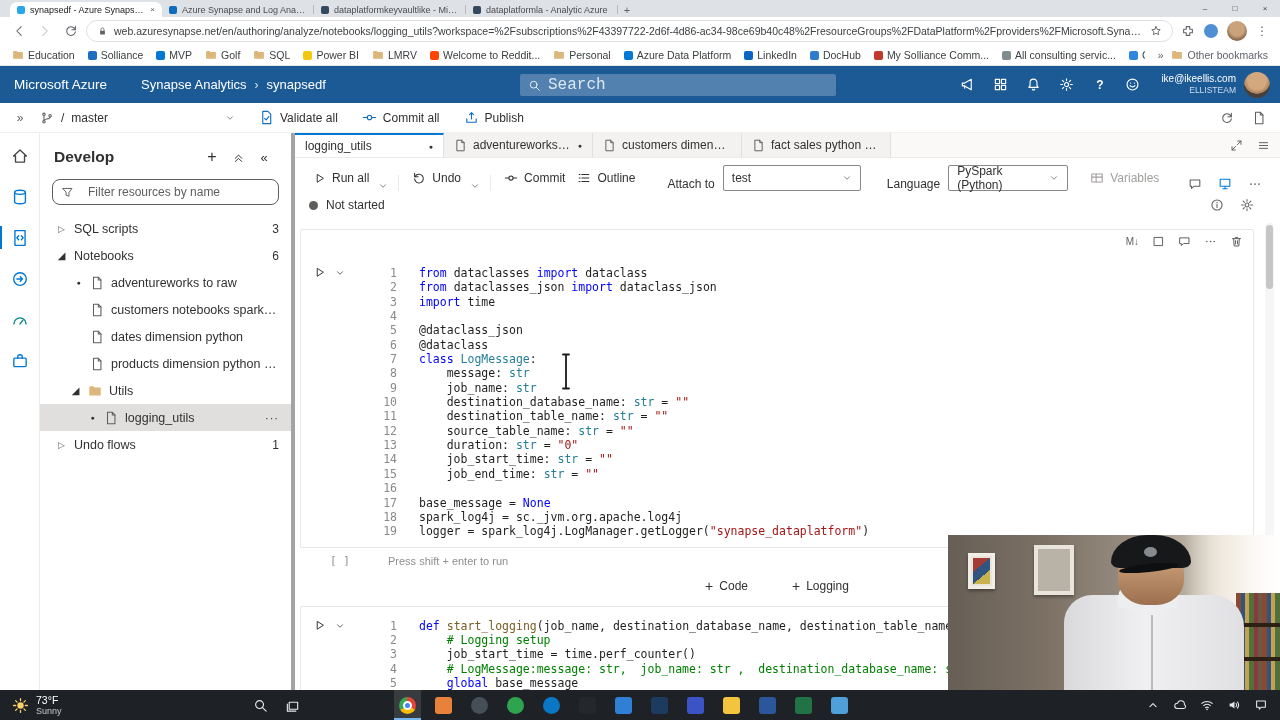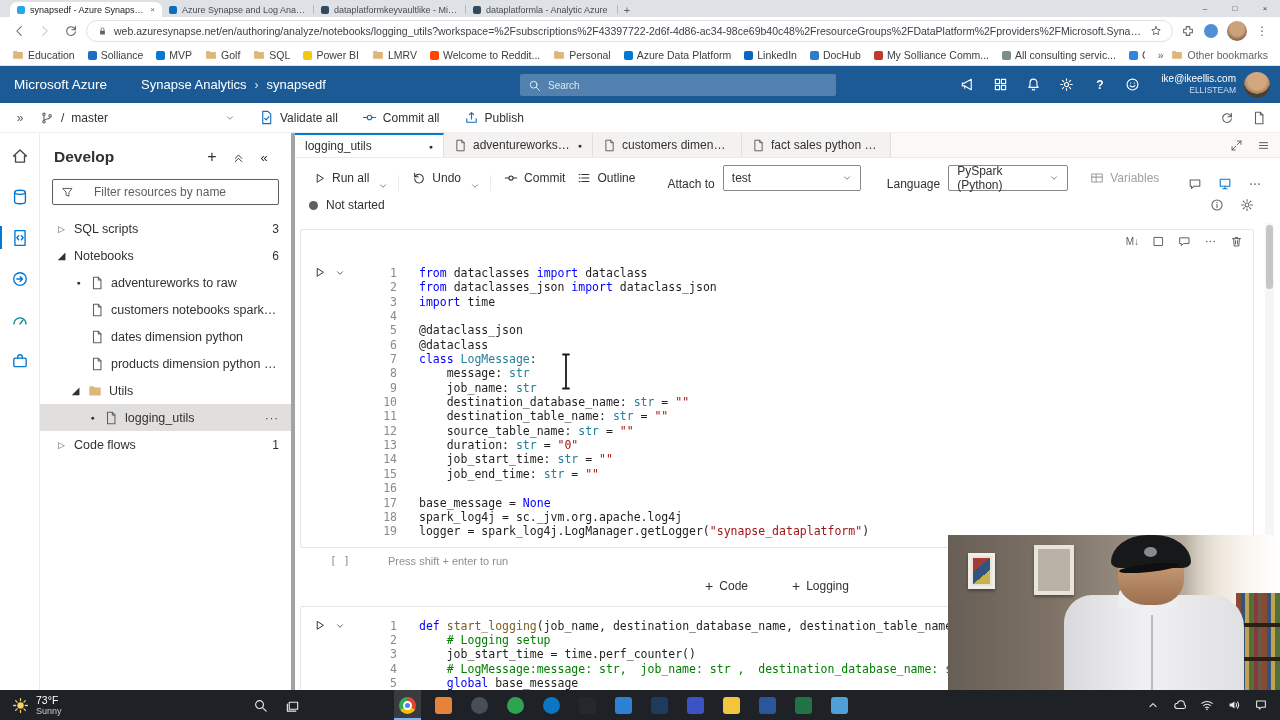--- a/index.html
+++ b/index.html
@@ -38,21 +38,21 @@
 .bk{display:flex;align-items:center;gap:4px;flex:0 0 auto}
 .favsq{width:9px;height:9px;border-radius:2px}
 .bk .ic{width:12px;height:12px}
 .bk-right{margin-left:auto;display:flex;align-items:center;gap:8px;color:#5f6368;flex:0 0 auto}
 
 .azhdr{height:37px;background:#1c5a96;display:flex;align-items:center;color:#fff;padding-left:14px;flex:0 0 auto;position:relative}
 .az-brand{font-size:13.5px}
 .az-crumb{display:flex;align-items:center;gap:8px;margin-left:34px;font-size:13px}
 .az-sep{opacity:.85;font-size:12px}
 .az-search{position:absolute;left:520px;top:8px;width:316px;height:22px;background:rgba(255,255,255,.24);border-radius:2px;display:flex;align-items:center;gap:7px;padding:0 8px;color:#e6eef7}
-.az-search input{background:transparent;border:none;outline:none;color:#fff;font-size:10px;flex:1;font-family:Liberation Sans, sans-serif}
+.az-search input{background:transparent;border:none;outline:none;color:#fff;font-size:16px;flex:1;font-family:Liberation Mono, monospace}
 .az-search input::placeholder{color:#dce8f5}
 .az-right{margin-left:auto;display:flex;align-items:center;height:100%}
 .az-ibtn{width:33px;height:100%;display:flex;align-items:center;justify-content:center;color:#fff}
 .az-ibtn .ic{width:15px;height:15px}
 .az-user{text-align:right;line-height:1.25;margin:0 8px 0 12px}
 .az-email{font-size:10px}
 .az-org{font-size:8.5px;color:#cddcee}
 .avatar{width:26px;height:26px;border-radius:50%;margin-right:10px;background:radial-gradient(circle at 50% 32%,#d3a87e 0 42%,#a9805c 60%,#474038 62% 100%)}
 
 .gitbar{height:30px;background:#fff;border-bottom:1px solid #f1f0ee;display:flex;align-items:center;font-size:12px;color:#323130;flex:0 0 auto}
@@ -69,21 +69,21 @@
 .rail-item .ic{width:18px;height:18px}
 .rail-item.active::before{content:"";position:absolute;left:0;top:9px;bottom:9px;width:2px;background:#0078d4}
 
 .devpanel{width:255px;border-right:4px solid #a3a3a3;flex:0 0 auto;padding-top:10px;overflow:hidden;display:flex;flex-direction:column}
 .devhdr{display:flex;align-items:center;padding:0 14px;height:28px;flex:0 0 auto}
 .dev-title{font-size:15.5px;font-weight:700;color:#323130;flex:1}
 .hic{width:26px;height:24px;display:flex;align-items:center;justify-content:center;color:#323130}
 .hic .ic{width:13px;height:13px}
 .plus16{font-size:16px;color:#323130}
 .guillemet{font-size:13px;color:#323130}
-.filterbox{margin:8px 12px 10px;height:26px;border:1px solid #605e5c;border-radius:2px;display:flex;align-items:center;gap:20px;padding:0 8px;color:#605e5c;flex:0 0 auto}
+.filterbox{margin:8px 12px 10px;height:26px;border:1px solid #605e5c;border-radius:8px;display:flex;align-items:center;gap:14px;padding:0 8px;color:#605e5c;flex:0 0 auto}
 .filterbox .ic{width:13px;height:13px}
 .filterbox input{border:none;outline:none;flex:1;font-size:12px;color:#323130;font-family:inherit;background:transparent;min-width:0}
 .filterbox input::placeholder{color:#605e5c}
 .trow{height:27px;display:flex;align-items:center;gap:7px;padding-right:12px;font-size:12.5px;color:#323130}
 .trow.selected{background:#e1dfdd}
 .tri{width:11px;font-size:9px;color:#605e5c;flex:0 0 auto;text-align:center}
 .tri.exp{font-size:10px;color:#323130}
 .dirty-dot{width:9px;font-size:7px;color:#323130;flex:0 0 auto;text-align:center}
 .trow .ic{width:14px;height:14px;color:#605e5c}
 .lbl{white-space:nowrap;overflow:hidden;text-overflow:ellipsis}
@@ -630,21 +630,21 @@
               <svg viewBox="0 0 16 16">
                 <path d="M4 1.5h5.5L12.5 4.5v10H4z"></path>
                 <path d="M9.5 1.5v3h3"></path>
               </svg>
             </span>
             <span class="lbl">logging_utils</span>
             <span class="more">···</span>
           </div>
           <div class="trow" style="padding-left: 16px;">
             <span class="tri">▷</span>
-            <span class="lbl">Code flows</span>
+            <span class="lbl">Undo flows</span>
             <span class="count">1</span>
           </div>
         </div>
     </div>
 
     <div class="editor">
       <div class="etabs" id="etabs">
         <div class="etabs-right">
           <span class="ic">
               <svg viewBox="0 0 16 16">

